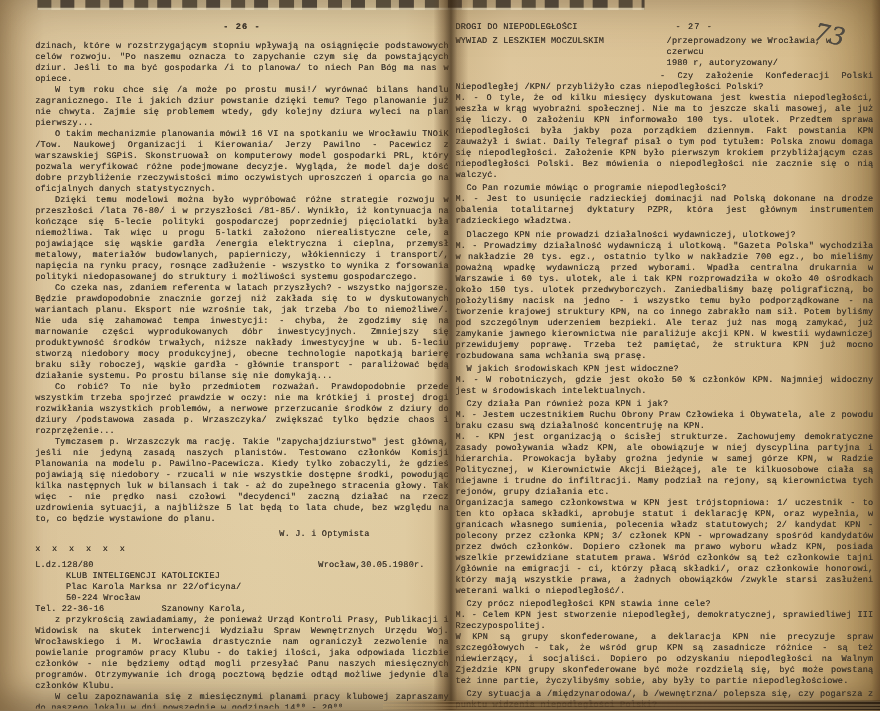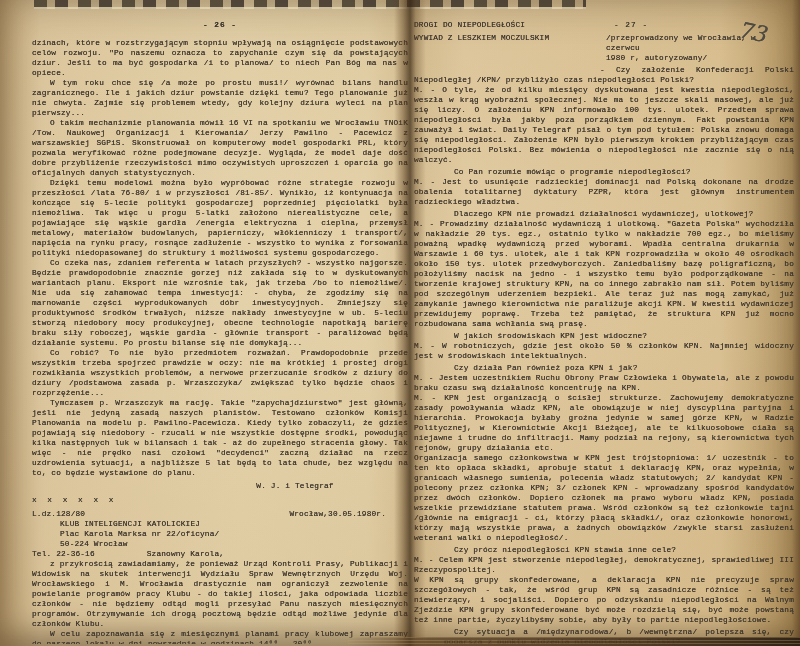--- a/index.html
+++ b/index.html
@@ -24,21 +24,21 @@
   .page-right{left:414px;width:380px;}
   .pagenum{text-align:center;letter-spacing:1px;margin:0 0 8px 0;font-weight:bold;}
   .blk{margin:0;text-align:justify;}
   .b-body{}
   .b-body-ind{text-indent:18px;}
   .b-sign{text-align:center;padding-left:150px;margin-top:3px;}
   .b-center{text-align:left;letter-spacing:3px;margin:4px 0;}
   .b-row{display:flex;justify-content:space-between;padding-right:22px;text-align:left;margin-top:3px;}
   .b-plain{text-align:left;padding-left:28px;}
   .b-row2{display:flex;gap:52px;text-align:left;}
-  .b-q{text-indent:10px;margin-top:2px;padding-left:30px;}
+  .b-q{text-indent:10px;margin-top:2px;}
   .b-q-first{text-indent:186px;margin-top:2px;}
   .b-a{}
   .rp-row1{position:relative;margin:0 0 3px 0;text-align:left;}
   .rp-num{position:absolute;left:200px;top:0;letter-spacing:1px;}
   .rp-row2{display:flex;justify-content:space-between;margin:0 0 1px 0;text-align:left;}
   .rp-note{width:188px;text-align:left;}
   .gutter{
     position:absolute;top:0;bottom:0;left:394px;width:32px;pointer-events:none;
     background:linear-gradient(90deg, rgba(92,66,36,0) 0%, rgba(92,66,36,.45) 28%, rgba(56,38,18,.72) 50%, rgba(92,66,36,.35) 68%, rgba(92,66,36,0) 100%);
   }
@@ -65,21 +65,21 @@
   <div class="page page-left">
     <p class="pagenum">- 26 -</p>
     <div>
         <p class="blk b-body">dzinach, które w rozstrzygającym stopniu wpływają na osiągnięcie podstawowych celów rozwoju. "Po naszemu oznacza to zapychanie czym się da powstających dziur. Jeśli to ma być gospodarka /i to planowa/ to niech Pan Bóg ma nas w opiece.</p>
         <p class="blk b-body-ind">W tym roku chce się /a może po prostu musi!/ wyrównać bilans handlu zagranicznego. Ile i jakich dziur powstanie dzięki temu? Tego planowanie już nie chwyta. Zajmie się problemem wtedy, gdy kolejny dziura wyleci na plan pierwszy...</p>
         <p class="blk b-body-ind">O takim mechanizmie planowania mówił 16 VI na spotkaniu we Wrocławiu TNOiK /Tow. Naukowej Organizacji i Kierowania/ Jerzy Pawilno - Pacewicz z warszawskiej SGPiS. Skonstruował on komputerowy model gospodarki PRL, który pozwala weryfikować różne podejmowane decyzje. Wygląda, że model daje dość dobre przybliżenie rzeczywistości mimo oczywistych uproszczeń i oparcia go na oficjalnych danych statystycznych.</p>
         <p class="blk b-body-ind">Dzięki temu modelowi można było wypróbować różne strategie rozwoju w przeszłości /lata 76-80/ i w przyszłości /81-85/. Wynikło, iż kontynuacja na kończące się 5-lecie polityki gospodarczej poprzedniej pięciolatki była niemożliwa. Tak więc u progu 5-latki założono nierealistyczne cele, a pojawiające się wąskie gardła /energia elektryczna i cieplna, przemysł metalowy, materiałów budowlanych, papierniczy, włókienniczy i transport/, napięcia na rynku pracy, rosnące zadłużenie - wszystko to wynika z forsowania polityki niedopasowanej do struktury i możliwości systemu gospodarczego.</p>
         <p class="blk b-body-ind">Co czeka nas, zdaniem referenta w latach przyszłych? - wszystko najgorsze. Będzie prawdopodobnie znacznie gorzej niż zakłada się to w dyskutowanych wariantach planu. Eksport nie wzrośnie tak, jak trzeba /bo to niemożliwe/. Nie uda się zahamować tempa inwestycji: - chyba, że zgodzimy się na marnowanie części wyprodukowanych dóbr inwestycyjnych. Zmniejszy się produktywność środków trwałych, niższe nakłady inwestycyjne w ub. 5-leciu stworzą niedobory mocy produkcyjnej, obecne technologie napotkają barierę braku siły roboczej, wąskie gardła - głównie transport - paraliżować będą działanie systemu. Po prostu bilanse się nie domykają...</p>
         <p class="blk b-body-ind">Co robić? To nie było przedmiotem rozważań. Prawdopodobnie przede wszystkim trzeba spojrzeć prawdzie w oczy: nie ma krótkiej i prostej drogi rozwikłania wszystkich problemów, a nerwowe przerzucanie środków z dziury do dziury /podstawowa zasada p. Wrzaszczyka/ zwiększać tylko będzie chaos i rozprzężenie...</p>
         <p class="blk b-body-ind">Tymczasem p. Wrzaszczyk ma rację. Takie "zapychajdziurstwo" jest główną, jeśli nie jedyną zasadą naszych planistów. Testowano członków Komisji Planowania na modelu p. Pawilno-Pacewicza. Kiedy tylko zobaczyli, że gdzieś pojawiają się niedobory - rzucali w nie wszystkie dostępne środki, powodując kilka następnych luk w bilansach i tak - aż do zupełnego stracenia głowy. Tak więc - nie prędko nasi czołowi "decydenci" zaczną działać na rzecz uzdrowienia sytuacji, a najbliższe 5 lat będą to lata chude, bez względu na to, co będzie wystawione do planu.</p>
-        <p class="blk b-sign">W. J. i Telegraf</p>
+        <p class="blk b-sign">W. J. i Optymista</p>
         <p class="blk b-center">x x x x x x</p>
         <p class="blk b-row">
           <span>L.dz.128/80</span>
           <span>Wrocław,30.05.1980r.</span>
         </p>
         <p class="blk b-plain">KLUB INTELIGENCJI KATOLICKIEJ</p>
         <p class="blk b-plain">Plac Karola Marksa nr 22/oficyna/</p>
         <p class="blk b-plain">50-224 Wrocław</p>
         <p class="blk b-row2">
           <span>Tel. 22-36-16</span>

